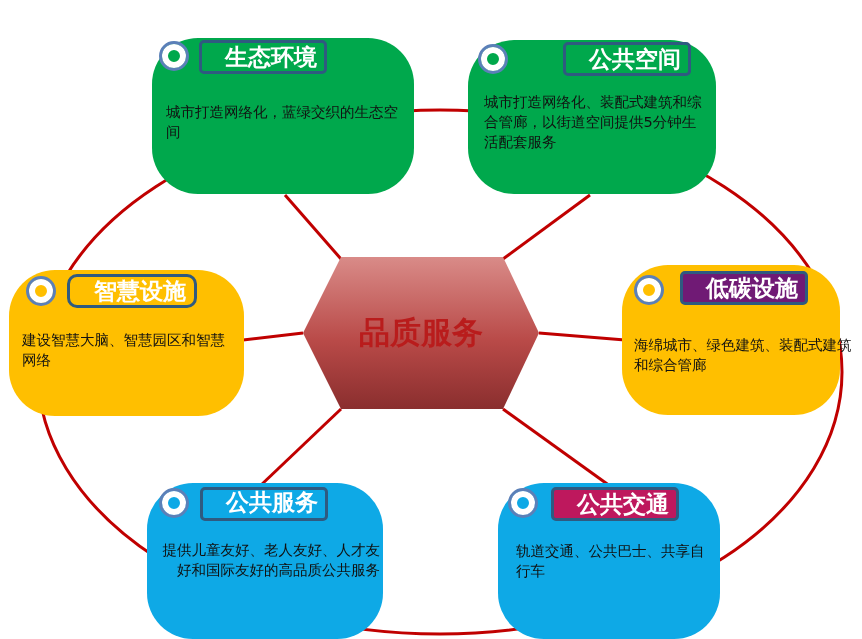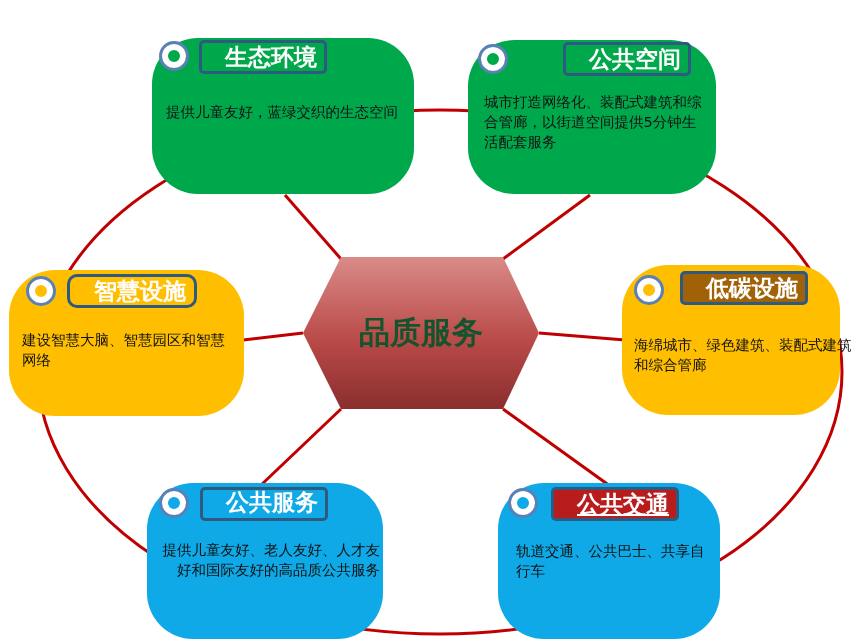--- a/index.html
+++ b/index.html
@@ -9,21 +9,21 @@
   .card { position:absolute; border-radius:46px; }
   .card .ring { position:absolute; width:30px; height:30px; border-radius:50%;
                 background:#ffffff; border:3px solid #5b80b8; box-sizing:border-box; }
   .card .ring::after { content:""; position:absolute; left:5px; top:5px; width:14px; height:14px;
                 border-radius:50%; border:0; }
   .card .title { position:absolute; height:34px; border:3px solid #2f5a80; border-radius:5px;
                  box-sizing:border-box; color:#ffffff; font-weight:bold; font-size:23px;
                  line-height:28px; text-align:center; letter-spacing:0px;padding-left:16px; }
   .card .desc { position:absolute; font-size:14.5px; line-height:20px; color:#111111; }
   .hub-label { position:absolute; left:303px; top:310px; width:236px; text-align:center;
-               color:#14532d; font-weight:bold; font-size:31px; line-height:44px; }
+               color:#b91c1c; font-weight:bold; font-size:31px; line-height:44px; }
 </style>
 </head>
 <body>
 
 <svg class="lines" width="862" height="639">
   <defs>
     <linearGradient id="hubgrad" x1="0" y1="0" x2="0" y2="1">
       <stop offset="0" stop-color="#d98b88"></stop>
       <stop offset="0.55" stop-color="#b94a48"></stop>
       <stop offset="1" stop-color="#8a2e2e"></stop>
@@ -40,44 +40,44 @@
   <line x1="503" y1="409" x2="610" y2="486" stroke="#c00000" stroke-width="3"></line>
 
   <polygon points="341,257 503,257 539,333 503,409 341,409 303,333" fill="url(#hubgrad)"></polygon>
 </svg>
 
 <div class="hub-label">品质服务</div>
 
 <div class="card" style="left:152px; top:38px; width:262px; height:156px; background:#00a84c;">
   <div class="ring" style="left: 7px; top: 3px; box-shadow: rgb(255, 255, 255) 0px 0px 0px 6px inset, rgb(0, 168, 76) 0px 0px 0px 15px inset;"></div>
   <div class="title" style="left:47px; top:2px; width:128px; background:#00a84c;">生态环境</div>
-  <div class="desc" style="left:14px; top:64px; width:232px;">提供儿童友好，蓝绿交织的生态空间</div>
+  <div class="desc" style="left:14px; top:64px; width:232px;">城市打造网络化，蓝绿交织的生态空间</div>
 </div>
 
 <div class="card" style="left:468px; top:40px; width:248px; height:154px; background:#00a84c;">
   <div class="ring" style="left: 10px; top: 4px; box-shadow: rgb(255, 255, 255) 0px 0px 0px 6px inset, rgb(0, 168, 76) 0px 0px 0px 15px inset;"></div>
   <div class="title" style="left:50px; top:2px; width:128px; background:#00a84c;margin-left:45px;">公共空间</div>
   <div class="desc" style="left:16px; top:52px; width:220px;">城市打造网络化、装配式建筑和综合管廊，以街道空间提供5分钟生活配套服务</div>
 </div>
 
 <div class="card" style="left:9px; top:270px; width:235px; height:146px; background:#ffbf00;">
   <div class="ring" style="left: 17px; top: 6px; box-shadow: rgb(255, 255, 255) 0px 0px 0px 6px inset, rgb(255, 191, 0) 0px 0px 0px 15px inset;"></div>
   <div class="title" style="left:58px; top:4px; width:130px; background:#ffbf00;border-radius:10px;">智慧设施</div>
   <div class="desc" style="left:13px; top:60px; width:215px;">建设智慧大脑、智慧园区和智慧网络</div>
 </div>
 
 <div class="card" style="left:622px; top:265px; width:218px; height:150px; background:#ffbf00;">
   <div class="ring" style="left: 12px; top: 10px; box-shadow: rgb(255, 255, 255) 0px 0px 0px 6px inset, rgb(255, 191, 0) 0px 0px 0px 15px inset;"></div>
-  <div class="title" style="left:58px; top:6px; width:128px; background:#a16207;">低碳设施</div>
+  <div class="title" style="left:58px; top:6px; width:128px; background:#701a75;">低碳设施</div>
   <div class="desc" style="left:12px; top:70px; width:224px;">海绵城市、绿色建筑、装配式建筑和综合管廊</div>
 </div>
 
 <div class="card" style="left:147px; top:483px; width:236px; height:156px; background:#0ea9e6;font-family:Liberation Mono, monospace;">
   <div class="ring" style="left: 12px; top: 5px; box-shadow: rgb(255, 255, 255) 0px 0px 0px 6px inset, rgb(14, 169, 230) 0px 0px 0px 15px inset;"></div>
   <div class="title" style="left:53px; top:4px; width:128px; background:#0ea9e6;">公共服务</div>
   <div class="desc" style="left:13px; top:58px; width:220px;text-align:right;">提供儿童友好、老人友好、人才友好和国际友好的高品质公共服务</div>
 </div>
 
 <div class="card" style="left:498px; top:483px; width:222px; height:156px; background:#0ea9e6;">
   <div class="ring" style="left: 10px; top: 5px; box-shadow: rgb(255, 255, 255) 0px 0px 0px 6px inset, rgb(14, 169, 230) 0px 0px 0px 15px inset;"></div>
-  <div class="title" style="left:53px; top:4px; width:128px; background:#b91c1c;text-decoration:underline;">公共交通</div>
+  <div class="title" style="left:53px; top:4px; width:128px; background:#be185d;">公共交通</div>
   <div class="desc" style="left:18px; top:58px; width:200px;">轨道交通、公共巴士、共享自行车</div>
 </div>
 
 </body></html>

